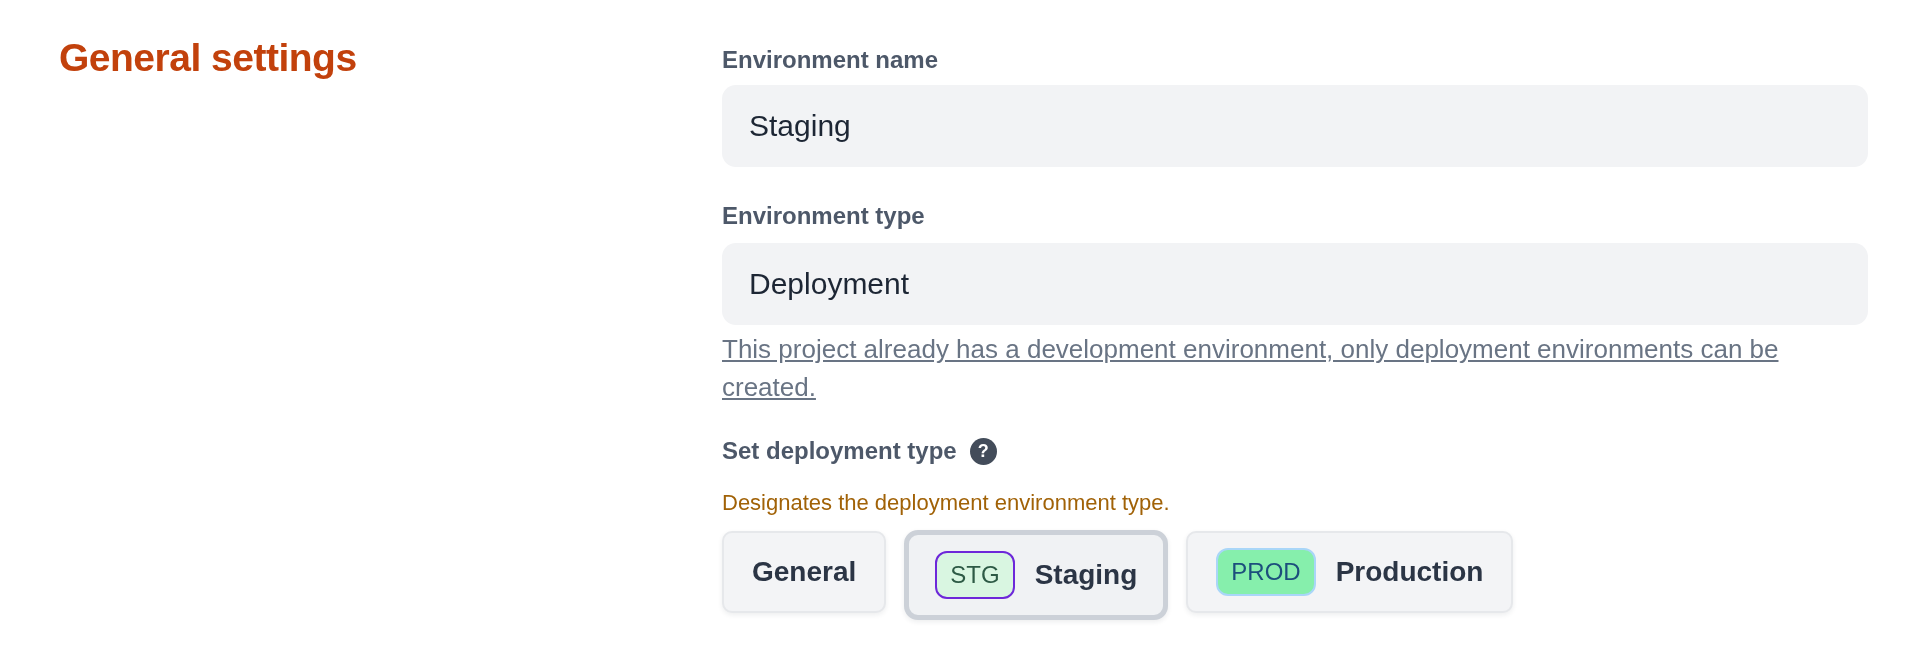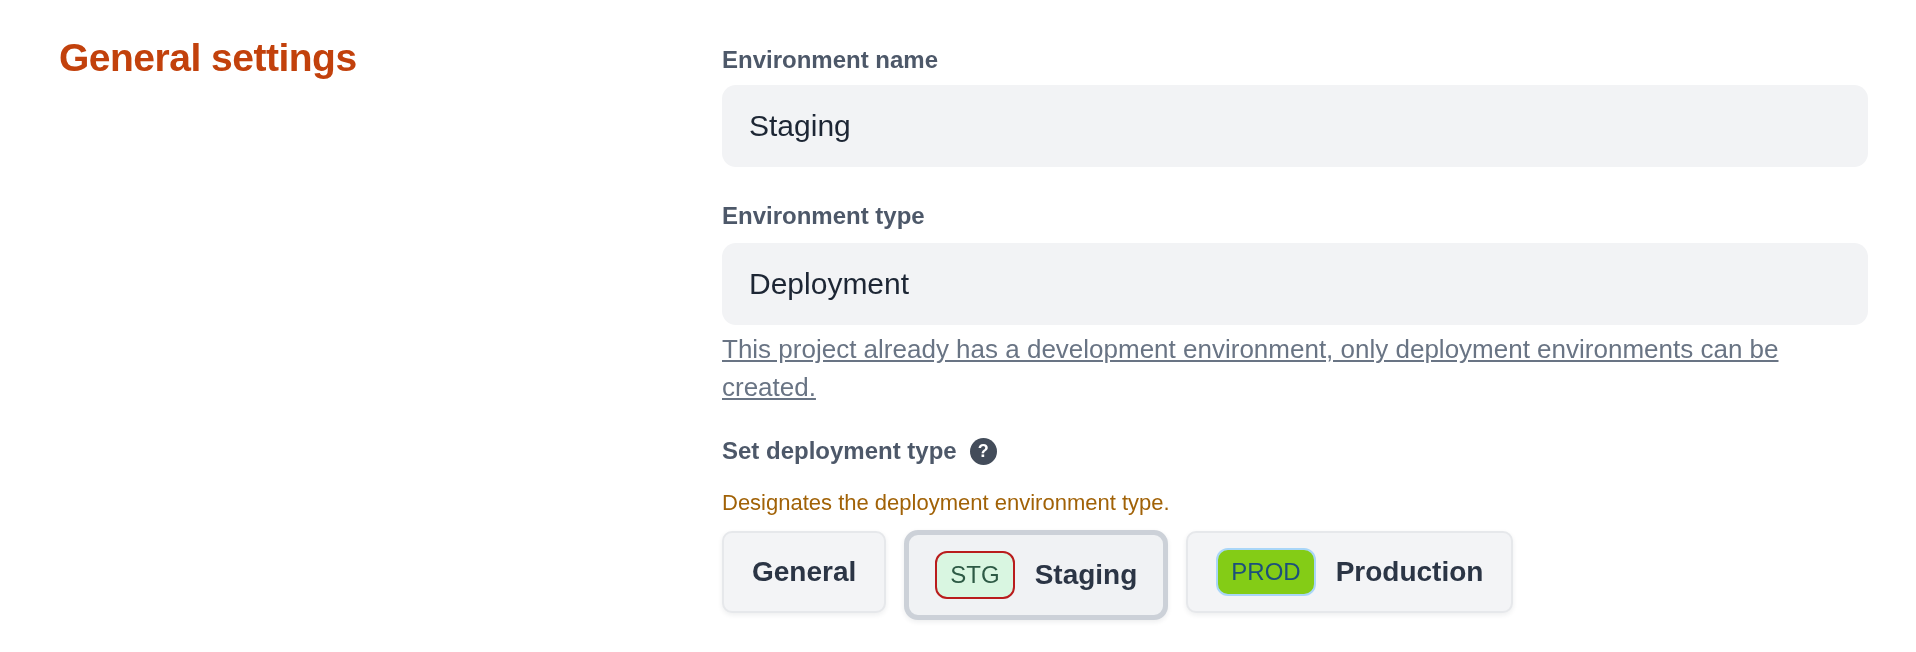--- a/index.html
+++ b/index.html
@@ -89,22 +89,22 @@
     border-radius: 14px;
     background: #f0f2f4;
     padding: 0 26px;
   }
   .env-badge {
     font-size: 24px; font-weight: 400;
     padding: 8px 13px;
     border-radius: 12px;
     line-height: 1.2;
   }
-  .badge-stg  { background: #d9f6e1; border: 2px solid #b91c1c; color: #2d5a45; }
-  .badge-prod { background: #84cc16; border: 2px solid #a9d6f8; color: #1c4f7c; }
+  .badge-stg  { background: #d9f6e1; border: 2px solid #6d28d9; color: #2d5a45; }
+  .badge-prod { background: #86efac; border: 2px solid #a9d6f8; color: #1c4f7c; }
 </style>
 </head>
 <body>
 
 <h1 class="abs page-heading">General settings</h1>
 
 <div class="abs field-label" style="top:46px;">Environment name</div>
 <input class="abs text-input" style="top: 85px;" type="text" value="Staging">
 
 <div class="abs field-label" style="top:202px;">Environment type</div>

